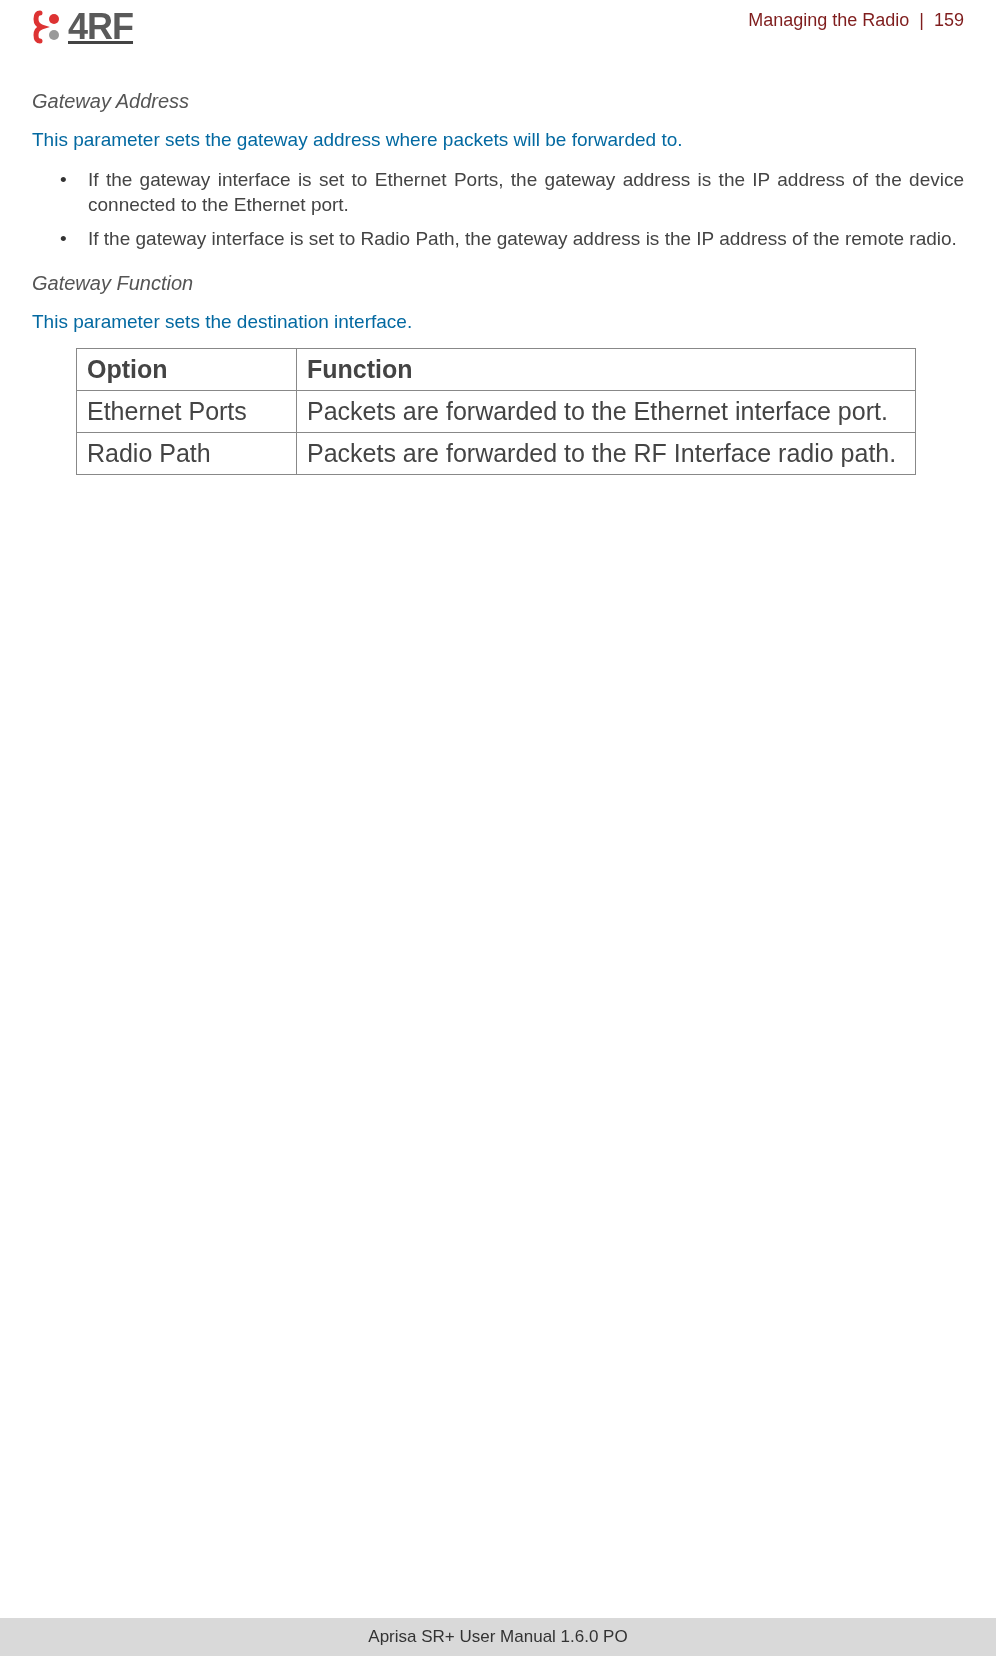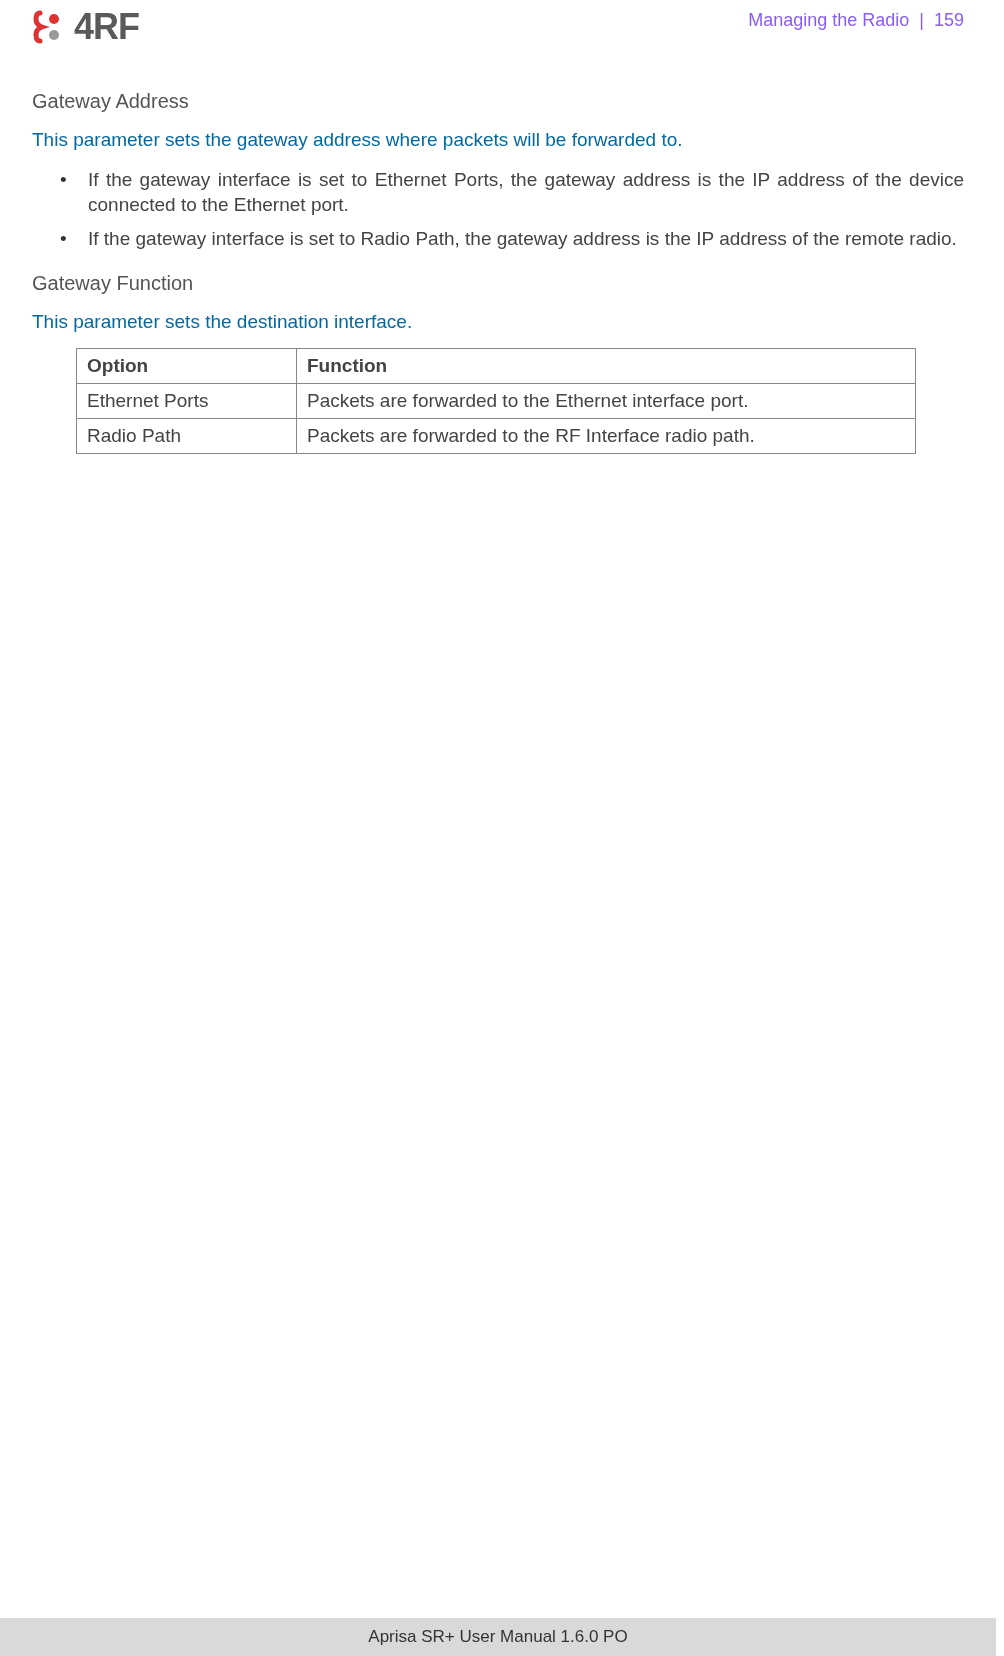--- a/index.html
+++ b/index.html
@@ -17,39 +17,40 @@
     .header {
       display: flex;
       justify-content: space-between;
       align-items: flex-start;
       padding-top: 6px;
       height: 70px;
     }
     .logo {
       display: flex;
       align-items: center;
-      gap: 6px;
+      text-decoration: underline;
     }
     .logo-mark {
       width: 36px;
       height: 36px;
       position: relative;
     }
     .logo-text {
       font-size: 36px;
       font-weight: 700;
       color: #5a5a5a;
       letter-spacing: -1px;
     }
     .header-right {
       font-size: 18px;
-      color: #8b5cf6;
+      color: #7f1d1d;
       padding-top: 4px;
     }
     .section-heading {
+      font-style: italic;
       font-size: 20px;
       color: #555;
       margin-top: 20px;
       margin-bottom: 14px;
     }
     .body-text {
       font-size: 19px;
       color: #0369a1;
       line-height: 1.35;
       margin-bottom: 14px;
@@ -80,21 +81,21 @@
       border-collapse: collapse;
       width: 840px;
       margin-left: 44px;
       margin-top: 8px;
     }
     table.opt-table th,
     table.opt-table td {
       border: 1px solid #888;
       padding: 6px 10px;
       text-align: left;
-      font-size: 19px;
+      font-size: 25px;
       color: #444;
     }
     table.opt-table th {
       font-weight: 700;
       background: #fff;
     }
     table.opt-table th:first-child,
     table.opt-table td:first-child {
       width: 220px;
     }

